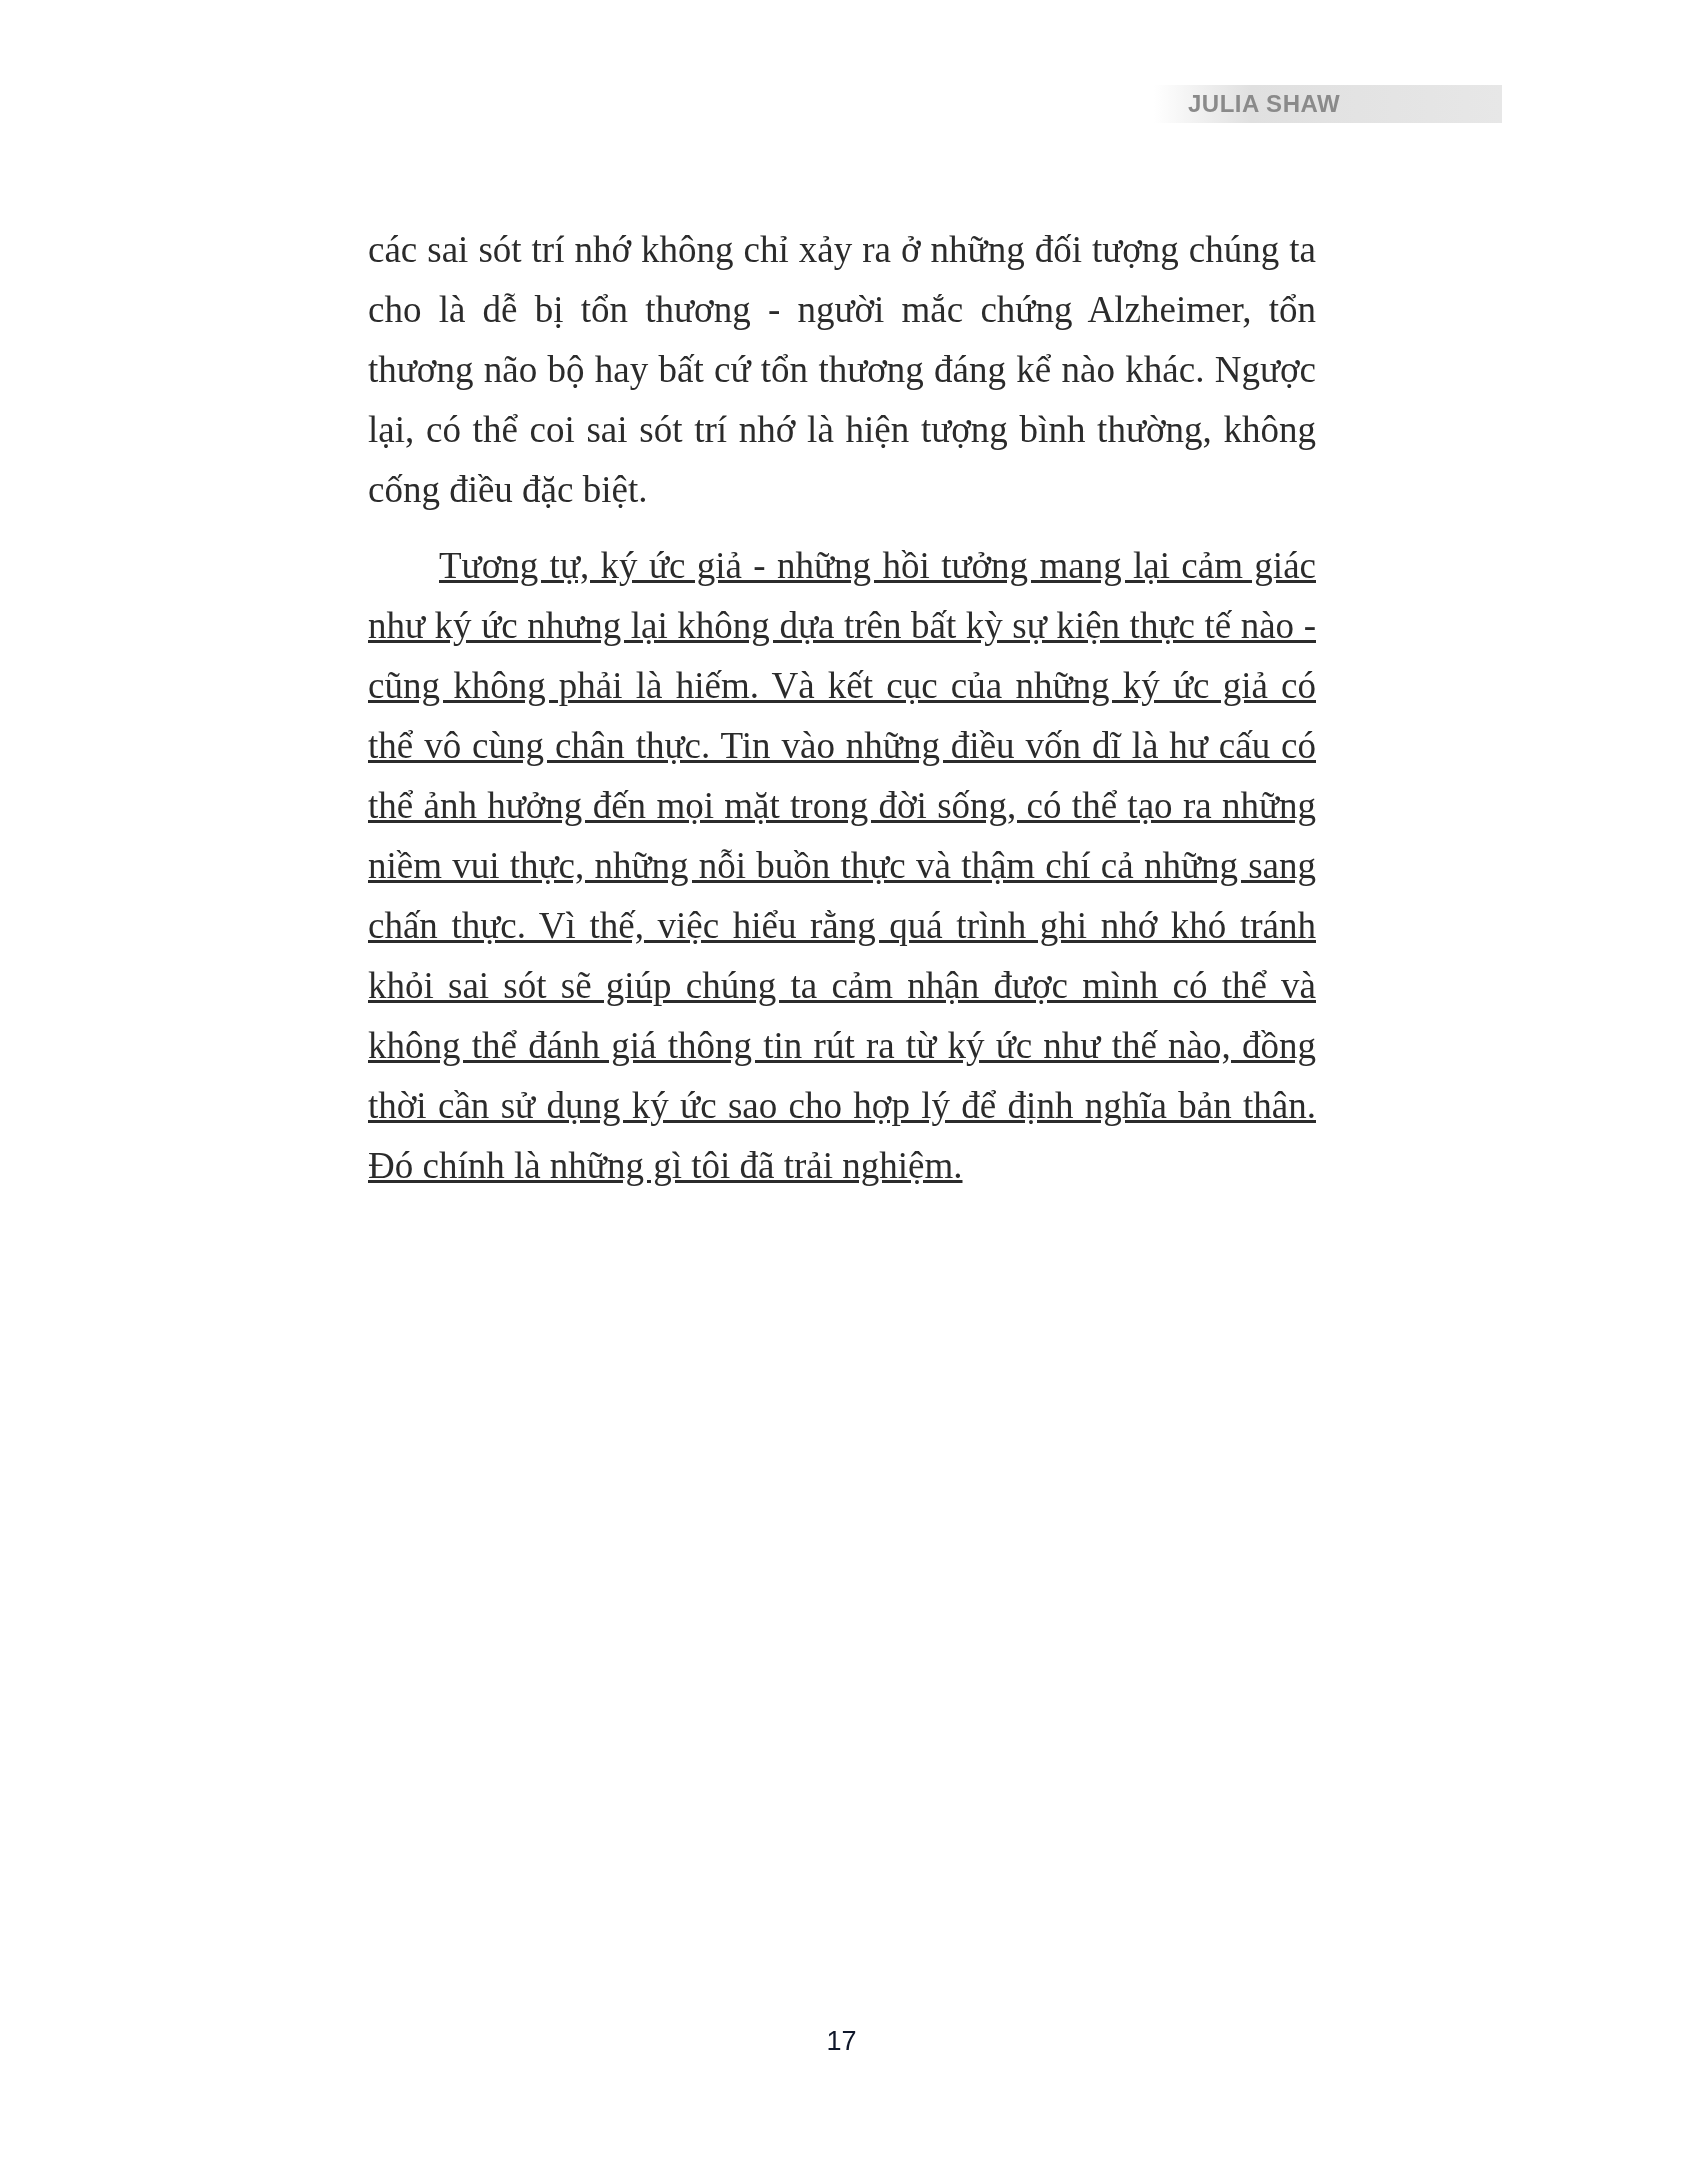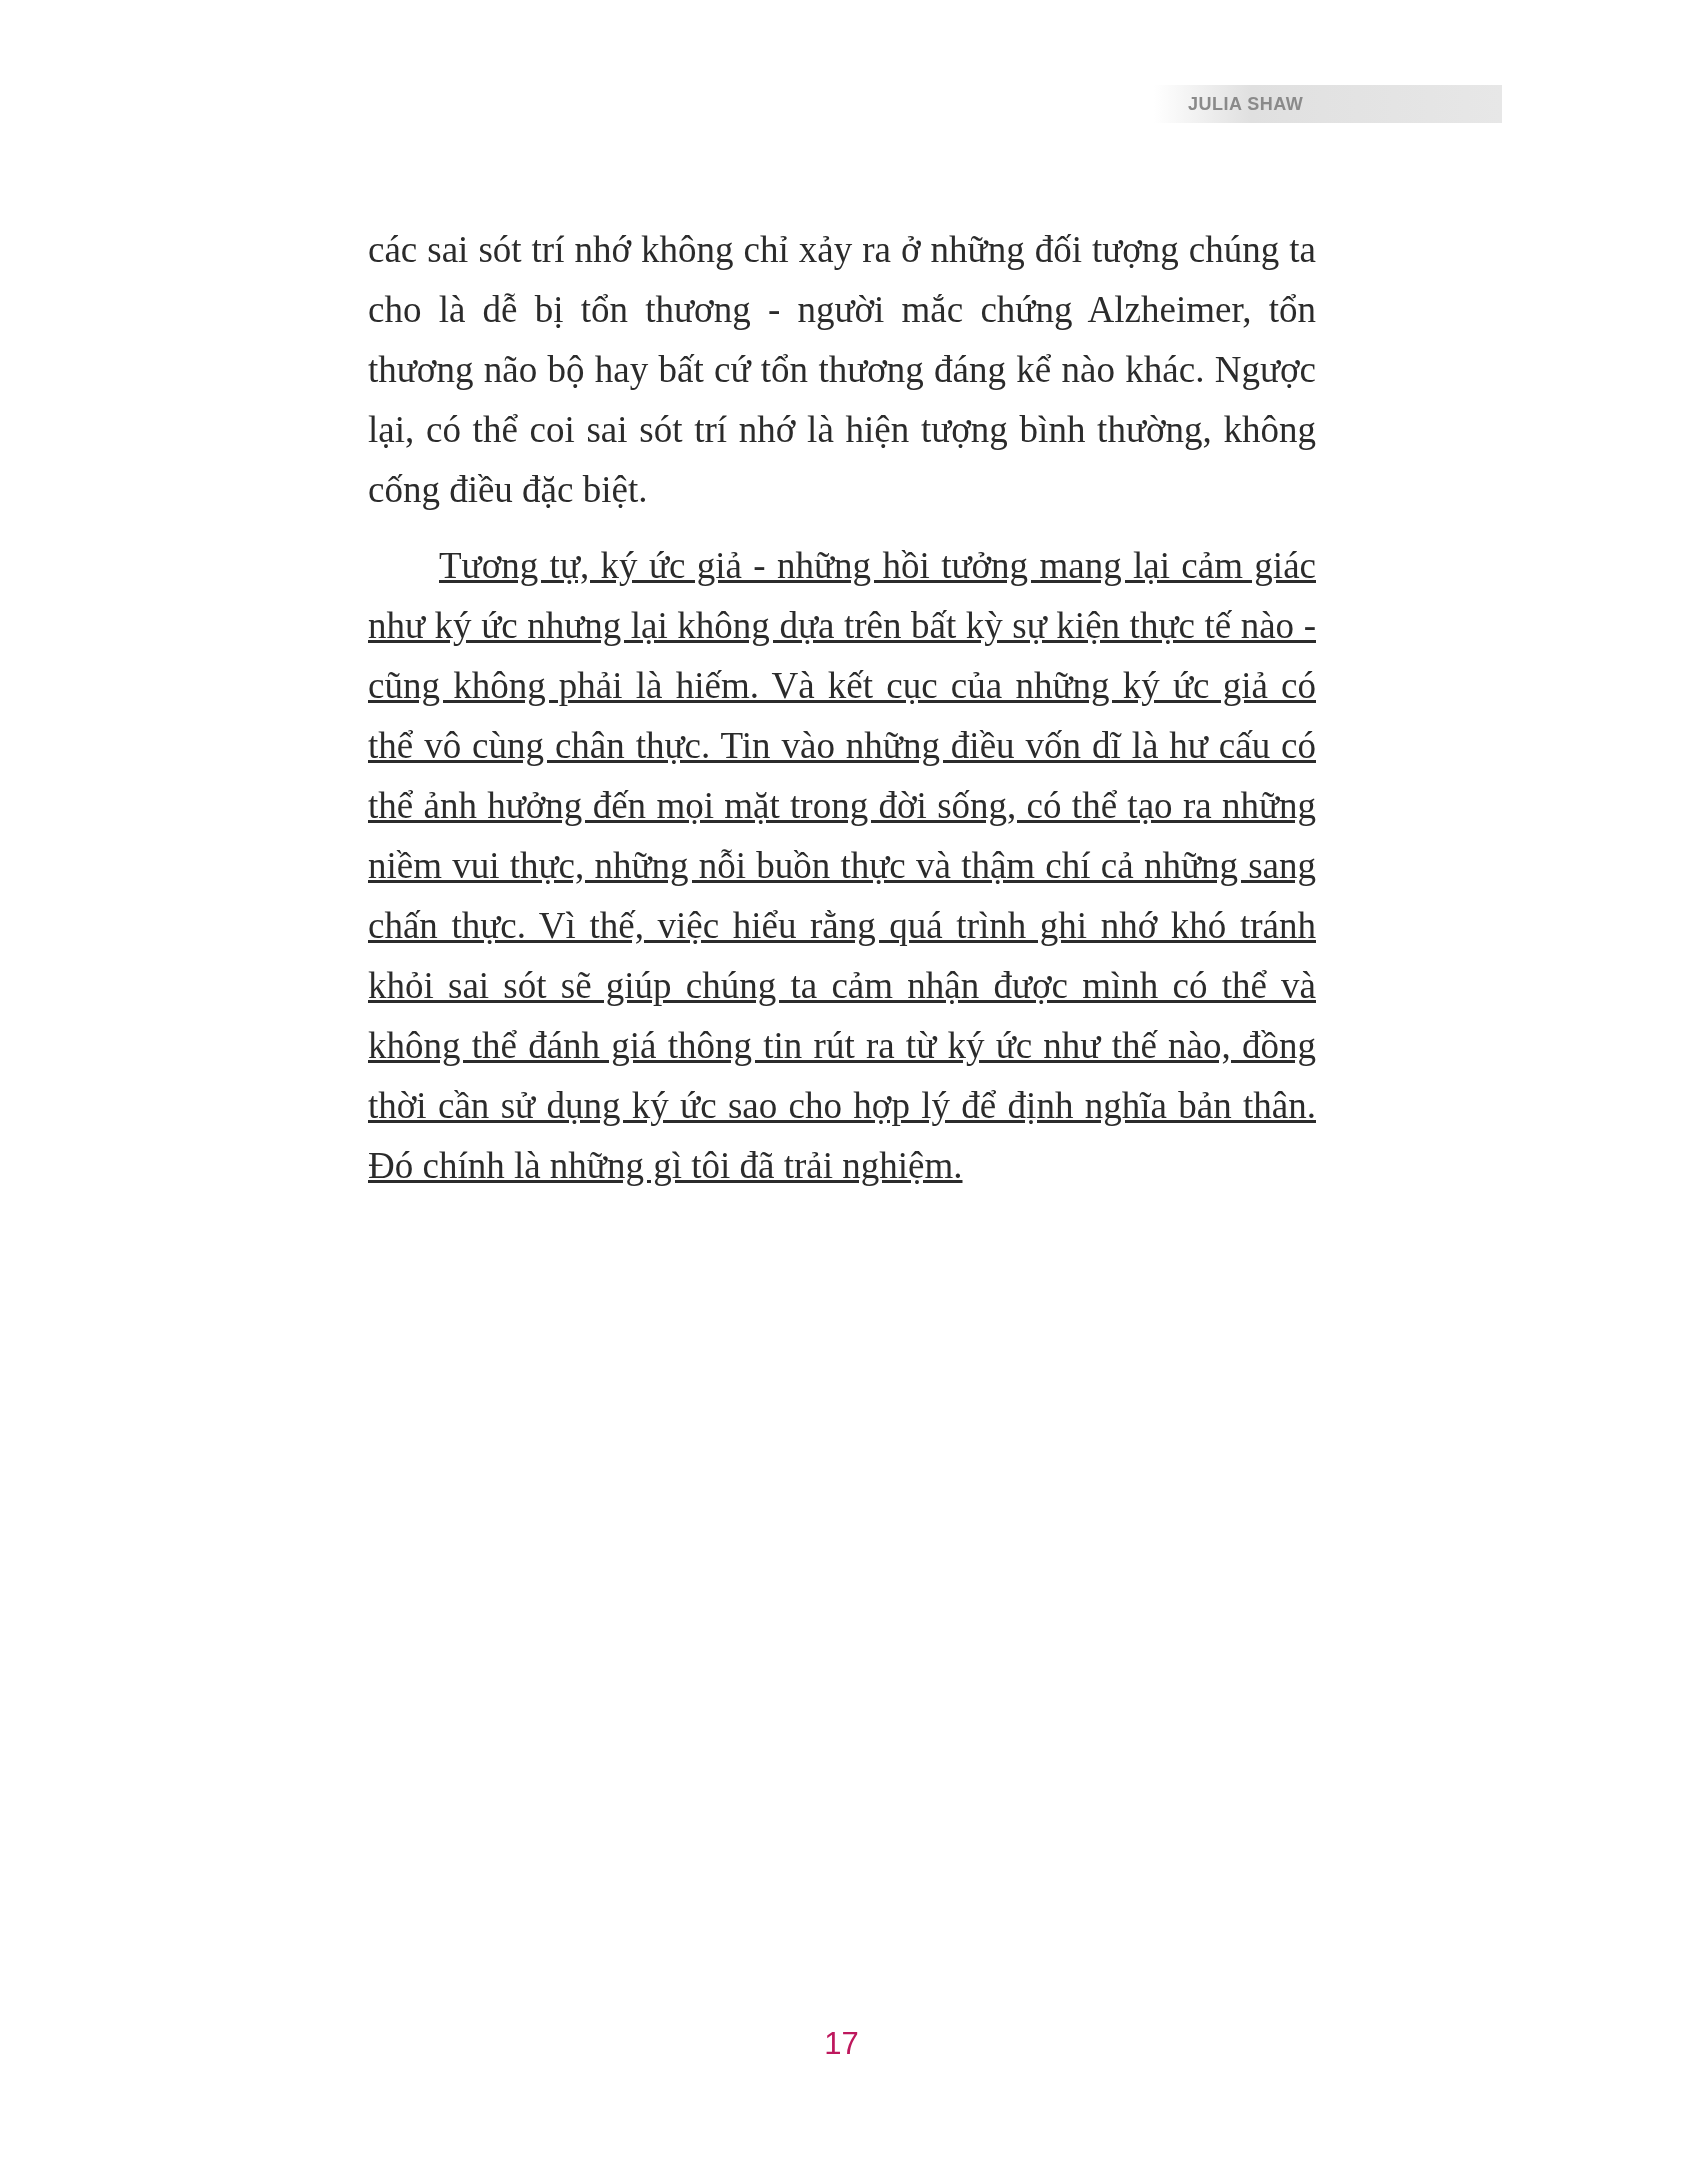--- a/index.html
+++ b/index.html
@@ -23,21 +23,21 @@
     height: 38px;
     background: linear-gradient(to right, rgba(226,226,226,0) 0%, #e0e0e0 28%, #e7e7e7 100%);
     display: flex;
     align-items: center;
     padding-left: 34px;
     box-sizing: border-box;
   }
   .header-bar span {
     font-family: "Liberation Sans", sans-serif;
     font-weight: bold;
-    font-size: 18px;
+    font-size: 24px;
     letter-spacing: 0.5px;
     color: #8a8a8a;
   }
   .text-block {
     position: absolute;
     top: 220px;
     left: 368px;
     width: 948px;
     font-size: 37px;
     line-height: 60px;
@@ -52,22 +52,22 @@
     text-indent: 71px;
     text-decoration: underline;
   }
   .page-number {
     position: absolute;
     top: 2026px;
     left: 0;
     width: 100%;
     text-align: center;
     font-family: "Liberation Sans", sans-serif;
-    font-size: 31px;
-    color: #be185d;
+    font-size: 27px;
+    color: #0f172a;
   }
 </style>
 </head>
 <body>
 
 <div class="page">
 
   <div class="header-bar">
     <span>JULIA SHAW</span>
   </div>

